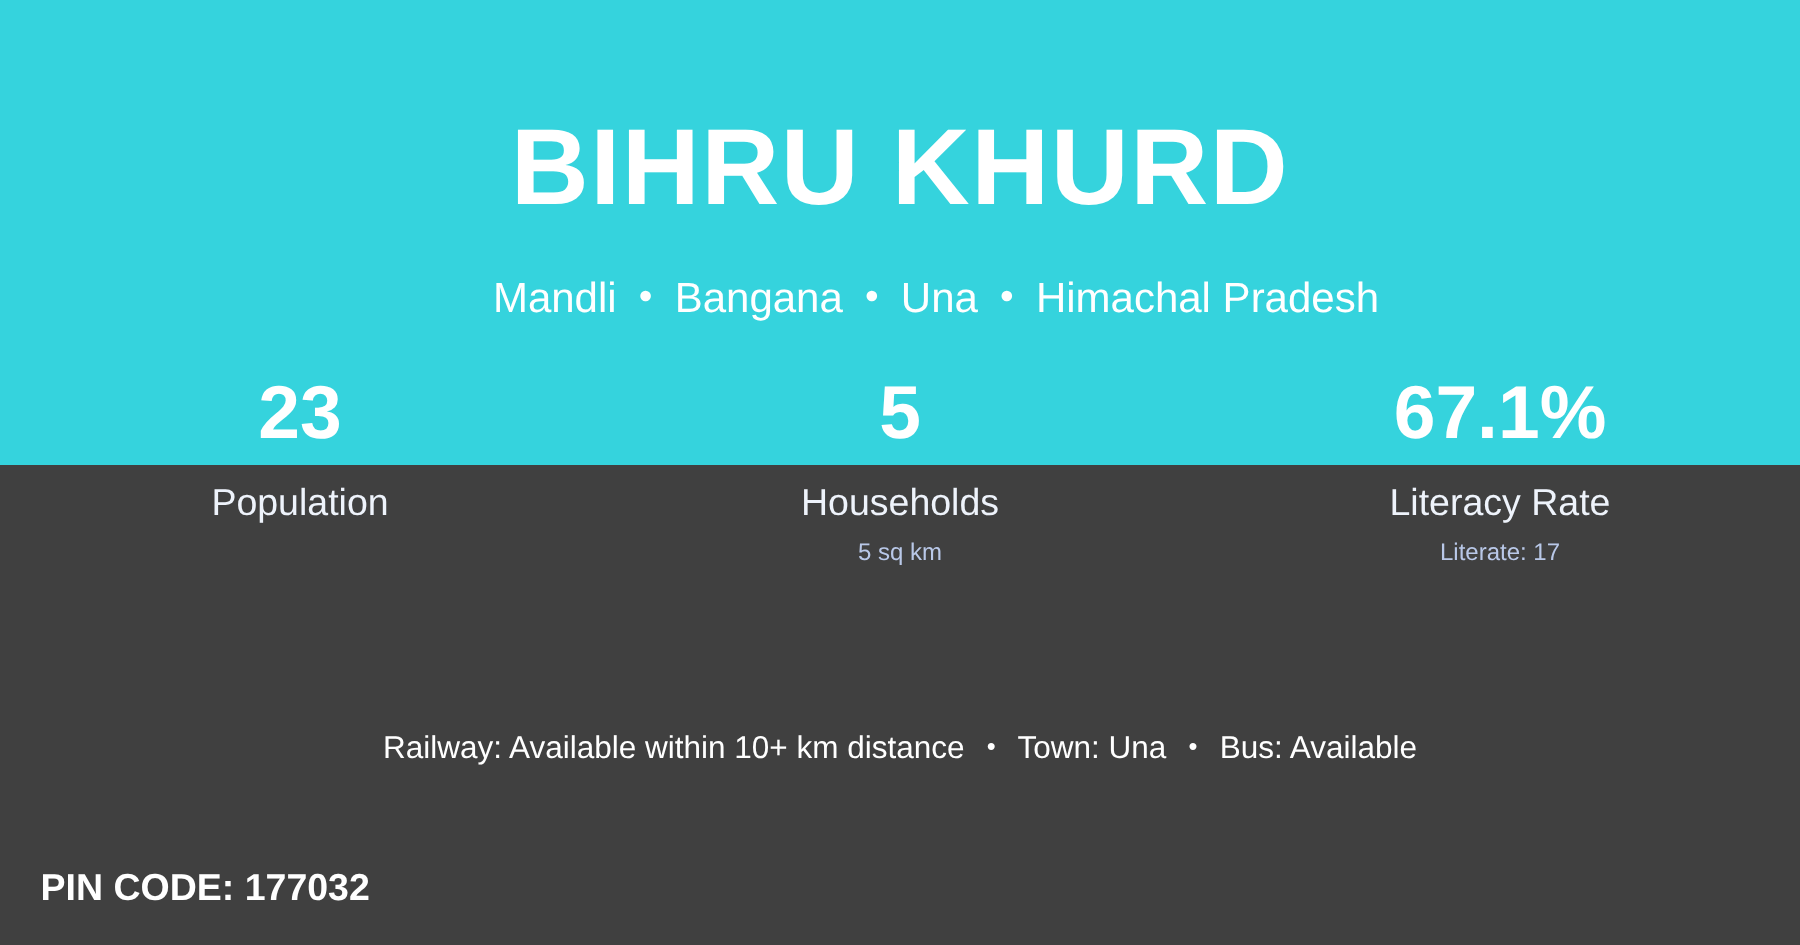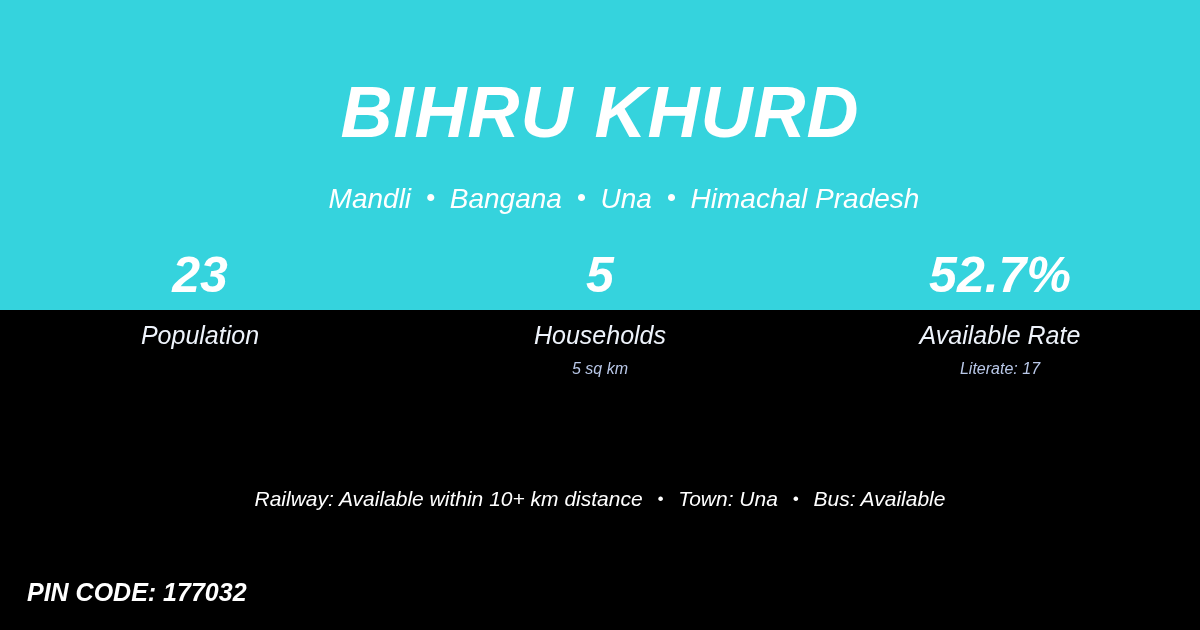--- a/index.html
+++ b/index.html
@@ -12,22 +12,21 @@
     height: 630px;
     overflow: hidden;
     font-family: "Liberation Sans", sans-serif;
     background: #2b53b5;
   }
 
   #card {
     position: relative;
     width: 1200px;
     height: 630px;
-    background: #000000;
-    font-style: italic;
+    background: #404040;
   }
 
   
   #hero {
     position: absolute;
     left: 0;
     top: 0;
     width: 1200px;
     height: 310px;
     background: #35d3dd;
@@ -181,22 +180,22 @@
       <div class="stat-label">Population</div>
     </div>
 
     <div class="stat">
       <div class="stat-value">5</div>
       <div class="stat-label">Households</div>
       <div class="stat-sub">5 sq km</div>
     </div>
 
     <div class="stat">
-      <div class="stat-value">52.7%</div>
-      <div class="stat-label">Available Rate</div>
+      <div class="stat-value">67.1%</div>
+      <div class="stat-label">Literacy Rate</div>
       <div class="stat-sub">Literate: 17</div>
     </div>
 
   </div>
 
   <div id="info-line">
     <span>Railway: Available within 10+ km distance</span>
     <span class="sep">•</span>
     <span>Town: Una</span>
     <span class="sep">•</span>

